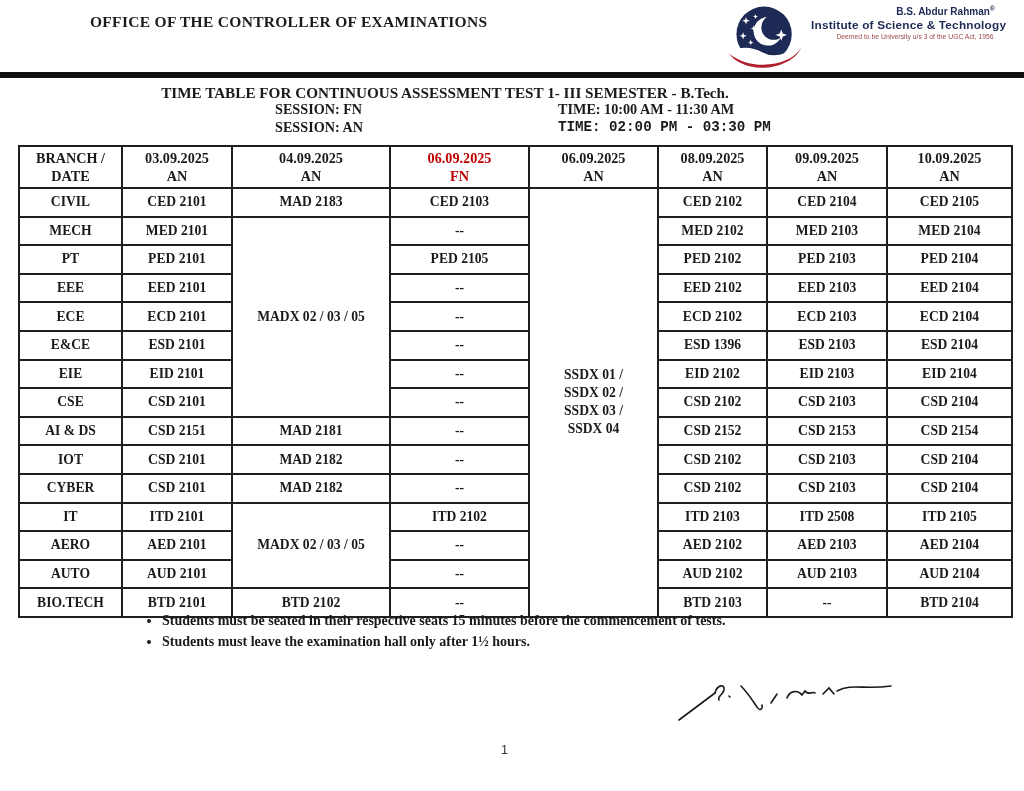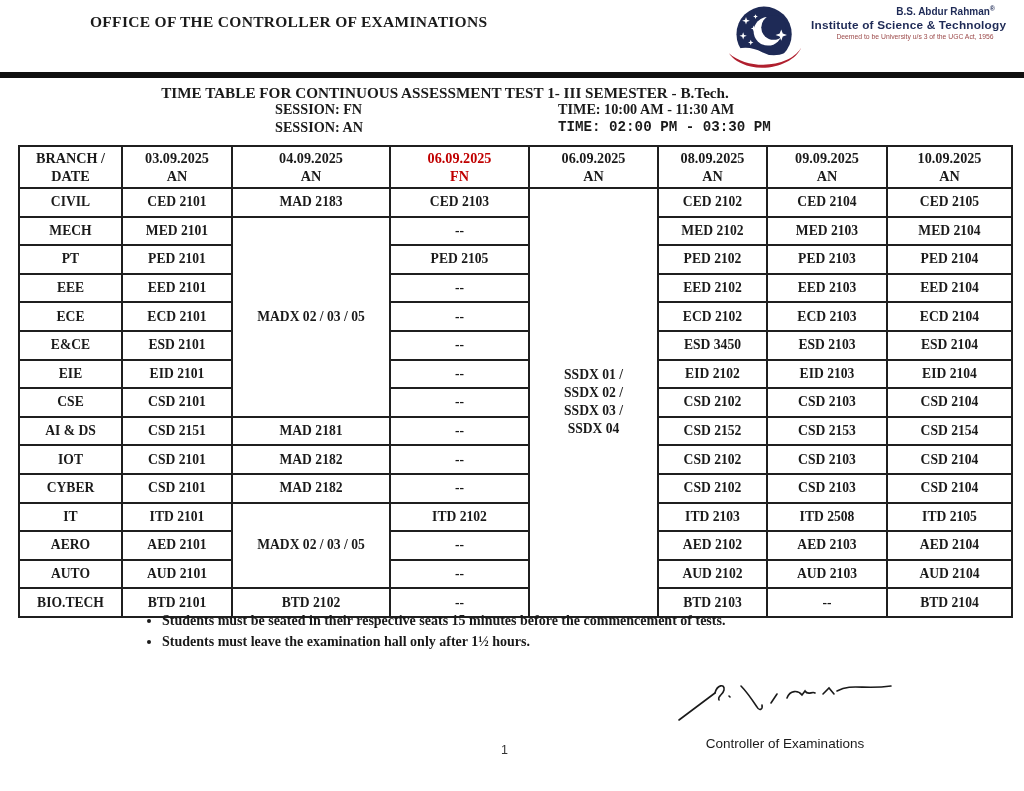--- a/index.html
+++ b/index.html
@@ -172,21 +172,21 @@
       <td>ECD 2101</td>
       <td>--</td>
       <td>ECD 2102</td>
       <td>ECD 2103</td>
       <td>ECD 2104</td>
     </tr>
     <tr>
       <th>E&amp;CE</th>
       <td>ESD 2101</td>
       <td>--</td>
-      <td>ESD 3450</td>
+      <td>ESD 1396</td>
       <td>ESD 2103</td>
       <td>ESD 2104</td>
     </tr>
     <tr>
       <th>EIE</th>
       <td>EID 2101</td>
       <td>--</td>
       <td>EID 2102</td>
       <td>EID 2103</td>
       <td>EID 2104</td>
@@ -272,16 +272,15 @@
   <svg width="220" height="46" viewBox="0 0 220 46" fill="none" stroke="#1a1a1a" stroke-width="1.6" stroke-linecap="round">
     <path d="M4,42 L40,15"></path>
     <path d="M40,15 C42,7 50,5 49,12 C48,17 42,18 44,22"></path>
     <path d="M54,18 L55,19"></path>
     <path d="M66,8 C72,14 78,23 82,29 C84,33 88,32 87,27"></path>
     <path d="M96,25 L102,16"></path>
     <path d="M112,20 C115,12 123,12 127,17 L130,13 C133,18 137,13 140,15"></path>
     <path d="M148,16 L154,10 L159,16"></path>
     <path d="M162,13 C177,5 188,12 216,8"></path>
   </svg>
-  <div class="sig-label">Controller of Examinations</div>
 </div>
 
 <div class="page-num">1</div>
 
 </body></html>

